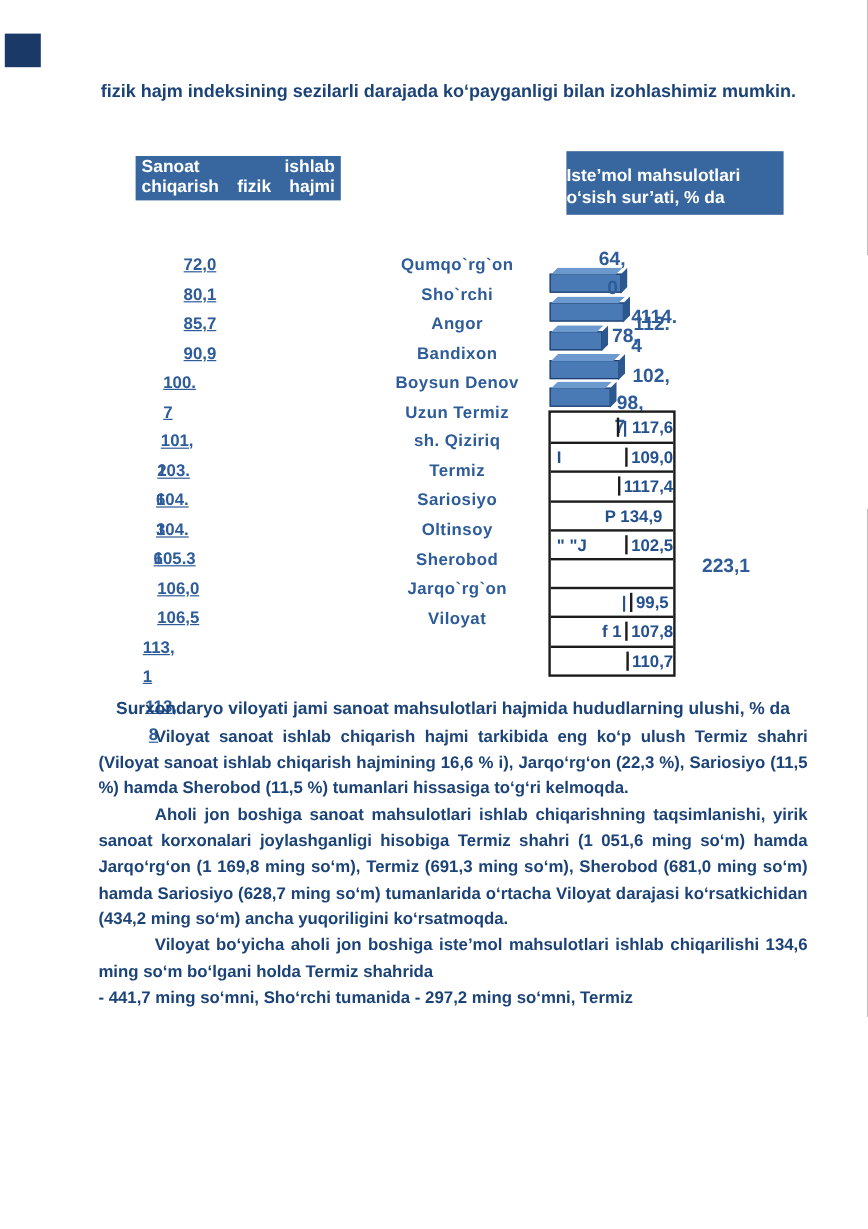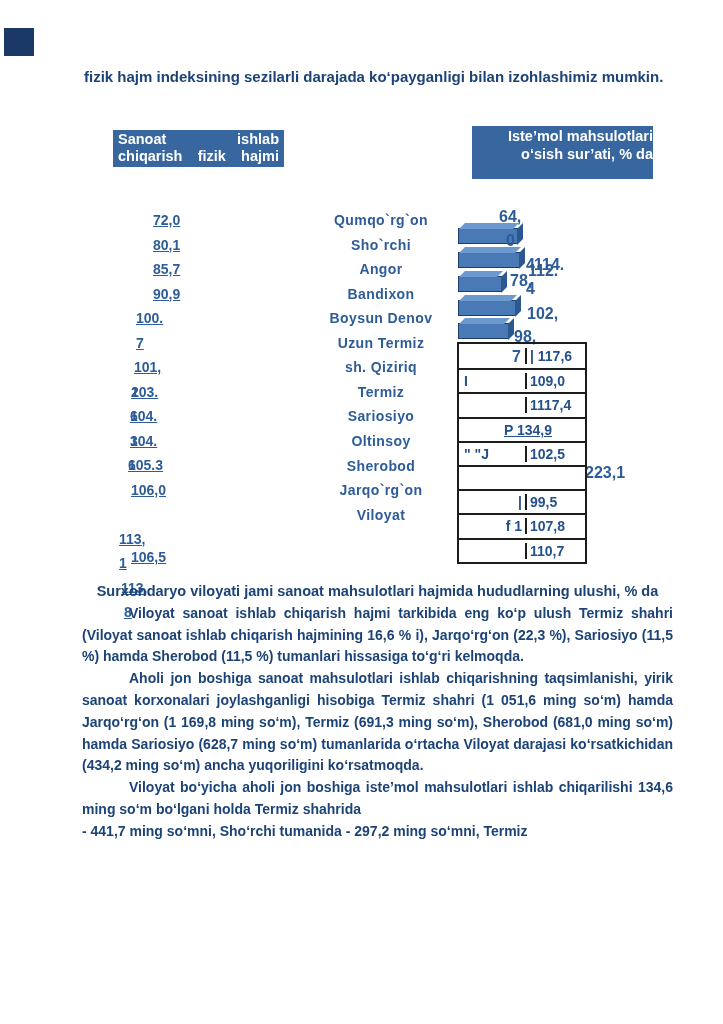--- a/index.html
+++ b/index.html
@@ -6,34 +6,34 @@
   .page{
     position:relative;width:723px;height:1024px;background:#ffffff;
     margin:0 auto;overflow:hidden;
     font-family:"Liberation Sans", sans-serif;font-weight:bold;
   }
   .corner-block{position:absolute;left:4px;top:28px;width:30px;height:28px;background:#1b3967;}
   .intro{position:absolute;left:84px;top:62px;width:600px;font-size:15px;line-height:29px;color:#1c4377;}
   .hdr-box{position:absolute;background:#38679f;color:#ffffff;font-size:14.5px;}
   .hdr-box-left{left:113px;top:130px;width:171px;height:37px;padding:1px 5px;box-sizing:border-box;}
   .hdr-box-left .jrow{display:flex;justify-content:space-between;line-height:17px;}
-  .hdr-box-right{left:472px;top:126px;width:181px;height:53px;text-align:right;line-height:17.5px;padding-top:2px;box-sizing:border-box;}
+  .hdr-box-right{left:472px;top:126px;width:181px;height:53px;text-align:left;line-height:17.5px;padding-top:13px;box-sizing:border-box;}
   .lv{position:absolute;font-size:14px;color:#2d5c99;white-space:pre;text-decoration:underline;}
   .lv .ov{position:absolute;left:0;top:0;}
   .region{position:absolute;left:321px;width:120px;text-align:center;font-size:14px;color:#2d5c99;letter-spacing:.4px;white-space:nowrap;}
   .bar{position:absolute;left:458px;height:16px;background:#4a7ab5;border:1px solid #1d3e6d;box-sizing:border-box;}
   .bar .top{position:absolute;left:0px;top:-6px;height:6px;background:#6d9ace;}
   .bar .side{position:absolute;right:-6px;top:-6px;width:6px;background:#2c588f;}
   .flabel{position:absolute;font-size:16px;color:#2d5c99;white-space:pre;}
-  .gtable{position:absolute;left:457px;top:342px;width:130px;border:2px solid #1c1c1c;box-sizing:border-box;background:transparent;}
+  .gtable{position:absolute;left:457px;top:342px;width:106px;border:2px solid #1c1c1c;box-sizing:border-box;background:transparent;}
   .grow{display:flex;height:24.2px;border-top:2px solid #1c1c1c;box-sizing:border-box;font-size:14px;color:#24518d;align-items:center;}
   .grow:first-child{border-top:none;}
   .grow .lc{width:66px;box-sizing:border-box;padding:0 3px 0 5px;overflow:visible;white-space:pre;}
   .grow .rc{flex:1;border-left:2px solid #1c1c1c;box-sizing:border-box;padding-left:3px;white-space:pre;}
-  .grow.full .rc{border-left:none;padding-left:45px;text-decoration:underline;}
+  .grow.full .rc{border-left:none;padding-left:45px;}
   .grow .lc.alr{text-align:right;}
   .bodytext{position:absolute;left:82px;top:581px;width:591px;font-size:14px;line-height:21.8px;color:#1c4377;}
   .sec-heading{text-align:center;font-size:14.5px;}
   .para{text-align:justify;text-indent:47px;margin:0;}
   .para.noindent{text-indent:0;text-align:left;}
 </style>
 </head>
 <body>
 
 <div class="page">
@@ -65,21 +65,21 @@
       <div class="lv" style="left: 153px; top: 261px;">85,7</div>
       <div class="lv" style="left: 153px; top: 285.5px;">90,9</div>
       <div class="lv" style="left: 136px; top: 310px;">100.</div>
       <div class="lv" style="left: 136px; top: 334.5px;">7</div>
       <div class="lv" style="left: 134px; top: 359px;">101,</div>
       <div class="lv" style="left: 131px; top: 383.5px;">103.<span class="ov">2</span></div>
       <div class="lv" style="left: 130px; top: 408px;">104.<span class="ov">6</span></div>
       <div class="lv" style="left: 130px; top: 432.5px;">104.<span class="ov">3</span></div>
       <div class="lv" style="left: 128px; top: 457px;">105.3<span class="ov">6</span></div>
       <div class="lv" style="left: 131px; top: 481.5px;">106,0</div>
-      <div class="lv" style="left: 131px; top: 506px; margin-top: 43px;">106,5</div>
+      <div class="lv" style="left: 131px; top: 506px;">106,5</div>
       <div class="lv" style="left: 119px; top: 530.5px;">113,</div>
       <div class="lv" style="left: 119px; top: 555px;">1</div>
       <div class="lv" style="left: 121px; top: 579.5px;">113,</div>
       <div class="lv" style="left: 124px; top: 604px;">8</div>
     </div>
   <div id="regions">
       <div class="region" style="top: 212px;">Qumqo`rg`on</div>
       <div class="region" style="top: 236.55px;">Sho`rchi</div>
       <div class="region" style="top: 261.1px;">Angor</div>
       <div class="region" style="top: 285.65px;">Bandixon</div>

